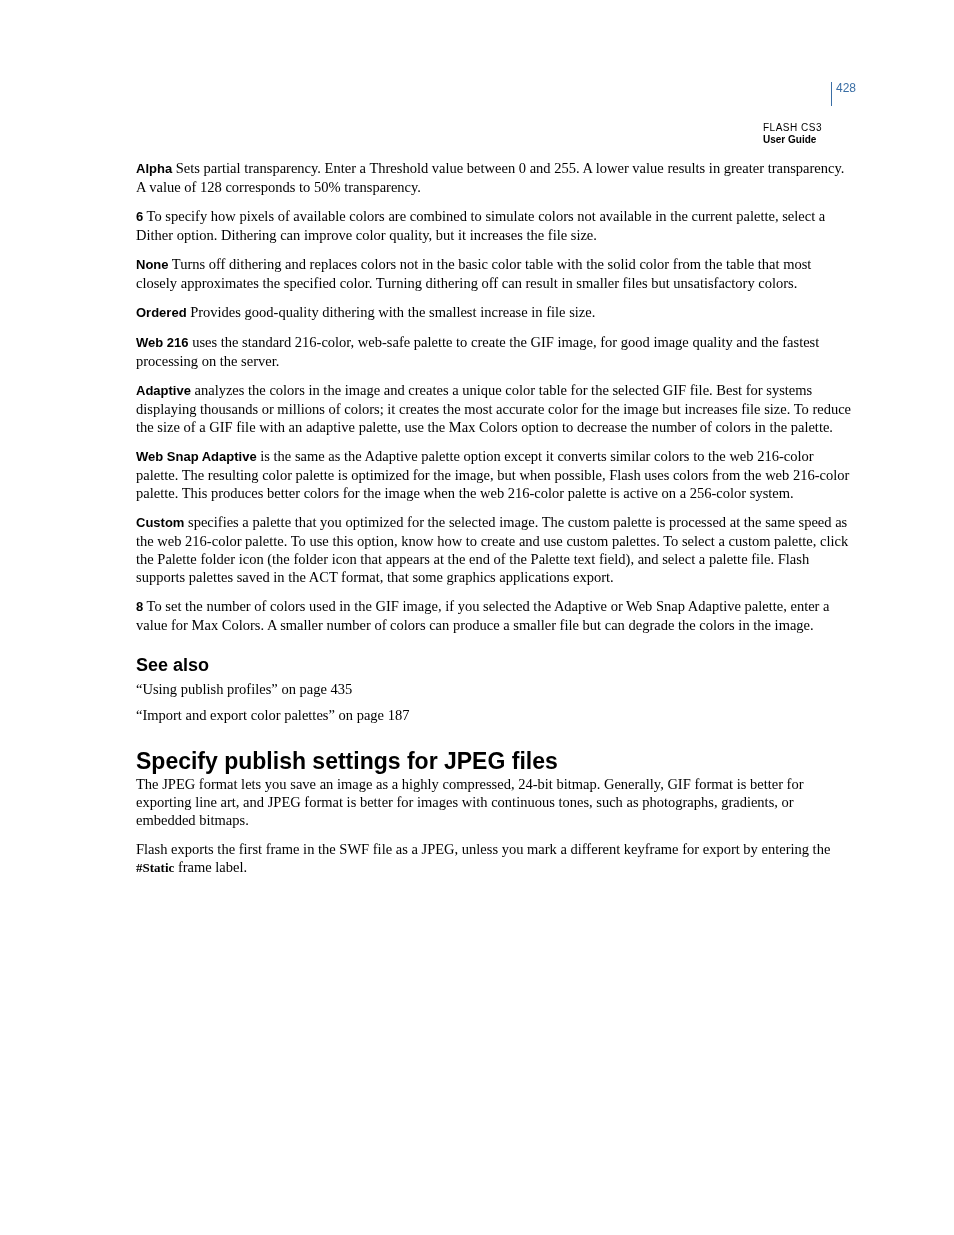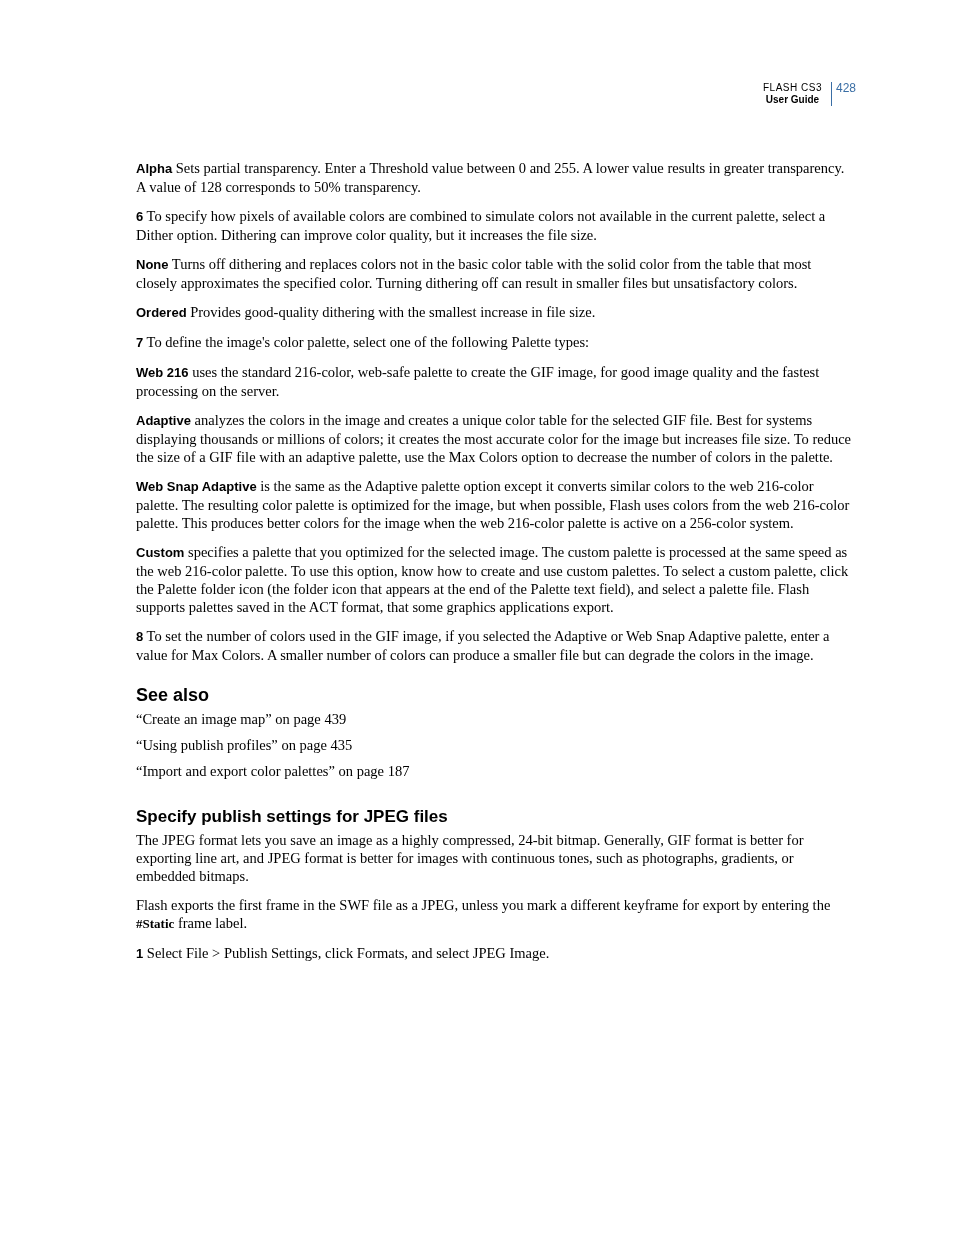--- a/index.html
+++ b/index.html
@@ -23,22 +23,23 @@
     text-align: left;
     font-family: "Myriad Pro", "Helvetica Neue", Arial, sans-serif;
     font-size: 10px;
     line-height: 12px;
   }
   .header-row {
     display: flex;
     align-items: flex-start;
   }
   .header-text {
-    text-align: center;
+    text-align: left;
     padding-right: 5px;
+    margin-top: 40px;
   }
   .header-divider {
     border-left: 1px solid #3a6ea5;
     height: 24px;
     margin: 0 4px;
   }
   .page-num {
     font-weight: normal;
     color: #3a6ea5;
     font-size: 12px;
@@ -74,21 +75,21 @@
     font-size: 18px;
     margin-top: 22px;
     margin-bottom: 6px;
   }
   .see-also-item {
     margin: 0 0 8px 0;
   }
   .section-heading {
     font-family: "Myriad Pro", "Helvetica Neue", Arial, sans-serif;
     font-weight: bold;
-    font-size: 17px;
+    font-size: 23px;
     margin-top: 28px;
     margin-bottom: 5px;
   }
   .mono {
     font-family: Liberation Serif, serif;
     font-weight: bold;
     font-size: 13px;
   }
 </style>
 </head>
@@ -110,37 +111,34 @@
 
     <p><span class="term">Alpha</span><span> Sets partial transparency. Enter a Threshold value between 0 and 255. A lower value results in greater transparency. A value of 128 corresponds to 50% transparency.</span></p>
 
     <p><span class="step-num">6</span><span> To specify how pixels of available colors are combined to simulate colors not available in the current palette, select a Dither option. Dithering can improve color quality, but it increases the file size.</span></p>
 
     <p><span class="term">None</span><span> Turns off dithering and replaces colors not in the basic color table with the solid color from the table that most closely approximates the specified color. Turning dithering off can result in smaller files but unsatisfactory colors.</span></p>
 
     <p><span class="term">Ordered</span><span> Provides good-quality dithering with the smallest increase in file size.</span></p>
 
 
-    <p><span class="step-num">7</span><span> To define the image's color palette, select one of the following Palette types:</span></p>
 
     <p><span class="term">Web 216</span><span> uses the standard 216-color, web-safe palette to create the GIF image, for good image quality and the fastest processing on the server.</span></p>
 
     <p><span class="term">Adaptive</span><span> analyzes the colors in the image and creates a unique color table for the selected GIF file. Best for systems displaying thousands or millions of colors; it creates the most accurate color for the image but increases file size. To reduce the size of a GIF file with an adaptive palette, use the Max Colors option to decrease the number of colors in the palette.</span></p>
 
     <p><span class="term">Web Snap Adaptive</span><span> is the same as the Adaptive palette option except it converts similar colors to the web 216-color palette. The resulting color palette is optimized for the image, but when possible, Flash uses colors from the web 216-color palette. This produces better colors for the image when the web 216-color palette is active on a 256-color system.</span></p>
 
     <p><span class="term">Custom</span><span> specifies a palette that you optimized for the selected image. The custom palette is processed at the same speed as the web 216-color palette. To use this option, know how to create and use custom palettes. To select a custom palette, click the Palette folder icon (the folder icon that appears at the end of the Palette text field), and select a palette file. Flash supports palettes saved in the ACT format, that some graphics applications export.</span></p>
 
     <p><span class="step-num">8</span><span> To set the number of colors used in the GIF image, if you selected the Adaptive or Web Snap Adaptive palette, enter a value for Max Colors. A smaller number of colors can produce a smaller file but can degrade the colors in the image.</span></p>
 
 
     <div class="see-also">See also</div>
-    <p class="see-also-item">“Create an image map” on page 439</p>
     <p class="see-also-item">“Using publish profiles” on page 435</p>
     <p class="see-also-item">“Import and export color palettes” on page 187</p>
 
     <div class="section-heading">Specify publish settings for JPEG files</div>
     <p>The JPEG format lets you save an image as a highly compressed, 24-bit bitmap. Generally, GIF format is better for exporting line art, and JPEG format is better for images with continuous tones, such as photographs, gradients, or embedded bitmaps.</p>
     <p><span>Flash exports the first frame in the SWF file as a JPEG, unless you mark a different keyframe for export by entering the </span><span class="mono">#Static</span><span> frame label.</span></p>
-    <p><span class="step-num">1</span><span> Select File &gt; Publish Settings, click Formats, and select JPEG Image.</span></p>
 
   </div>
 </div>
 
 </body></html>

